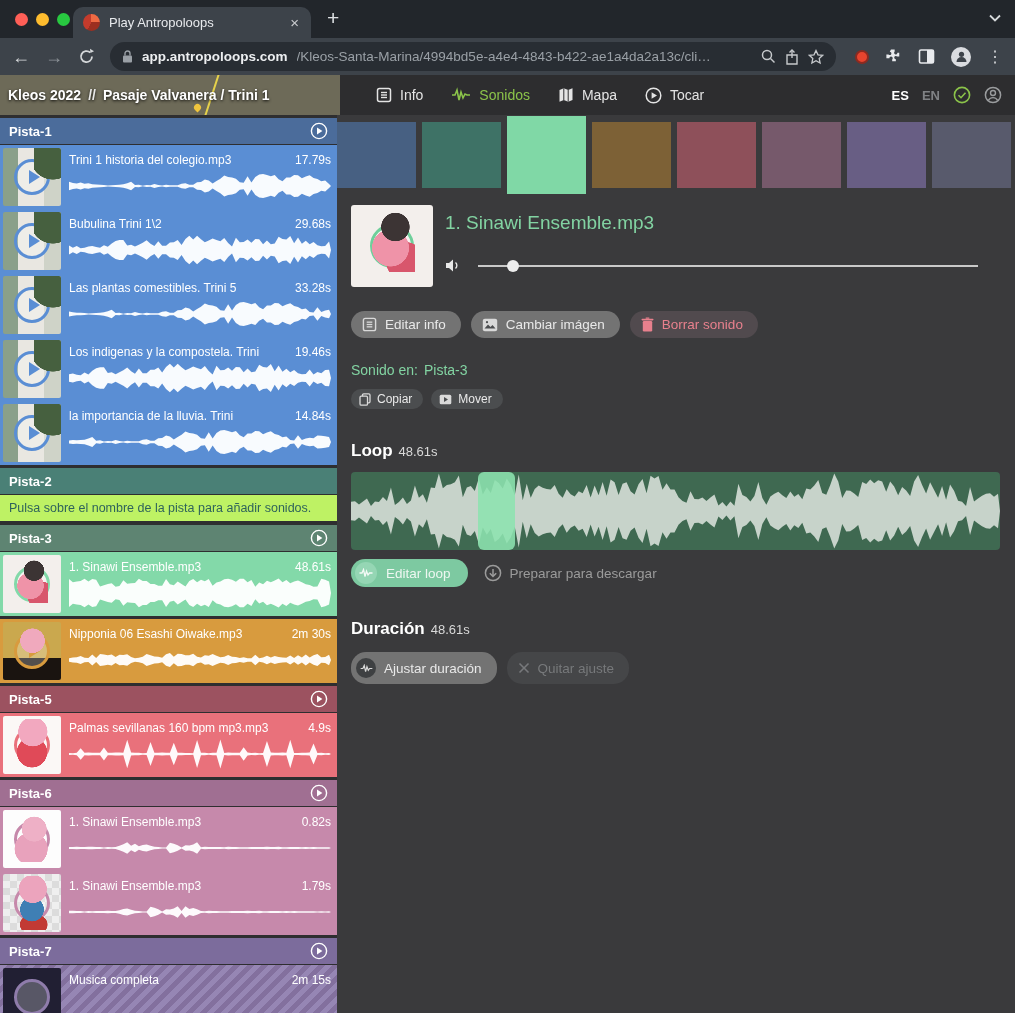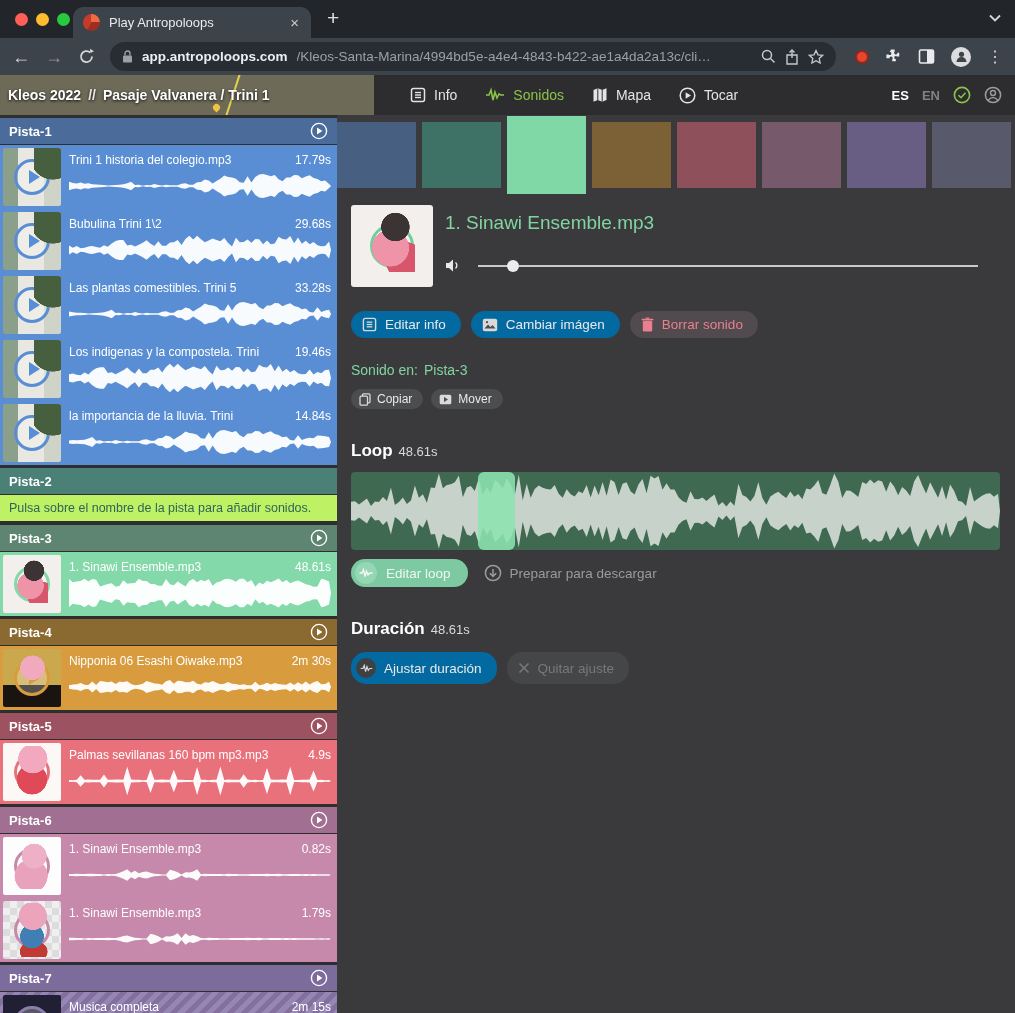--- a/index.html
+++ b/index.html
@@ -29,21 +29,21 @@
   .url-path { color:#9aa0a6; white-space:nowrap; overflow:hidden; }
   .urlbox .spacer { flex:1; }
   .chrome-right { display:flex; align-items:center; gap:16px; margin-left:4px; }
   .record-dot { width:14px; height:14px; border-radius:50%; background:#e8442e; border:2px solid #8c2a20; }
   .avatar-chip { width:20px; height:20px; border-radius:50%; background:#dadce0; display:flex;
     align-items:center; justify-content:center; }
   .dots { font-size:16px; color:#d5d8da; }
 
   
   .appheader { height:40px; background:#2d2d2f; display:flex; align-items:stretch; }
-  .bread { width:374px; flex:none; position:relative; overflow:hidden; display:flex; align-items:center;
+  .bread { width:340px; flex:none; position:relative; overflow:hidden; display:flex; align-items:center;
     padding-left:8px; color:#fff; font-size:14px; font-weight:bold;
     text-shadow:0 1px 3px rgba(0,0,0,.9);
     background:
       radial-gradient(circle at 88% 30%, rgba(205,140,125,.85) 0 22%, transparent 23%),
       radial-gradient(circle at 70% 85%, rgba(190,150,120,.6) 0 18%, transparent 19%),
       linear-gradient(100deg,#23281d 0 22%,#4c5140 22% 38%,#87816d 38% 55%,#a18b79 55% 72%,#b08а78 72% 100%);
     background-color:#6d6a58; }
   .bread .yline { position:absolute; left:62%; top:-10%; height:120%; border-left:2px solid #e6d24b;
     transform:rotate(18deg); }
   .bread .pin { position:absolute; left:57%; bottom:4px; width:7px; height:7px; border-radius:50% 50% 50% 0;
@@ -122,21 +122,21 @@
   .sound-thumb .ring { width:44px; height:44px; border-width:3px; border-color:#6fcf9b; }
   .sound-thumb .tri { border-left-color:#6fcf9b; }
   .sound-col { flex:1; padding-top:7px; min-width:0; }
   .sound-title { color:#82d3a2; font-size:19px; font-weight:400; }
   .volume-row { display:flex; align-items:center; gap:16px; margin-top:24px; }
   .slider { position:relative; flex:1; height:2px; background:#c9c9c9; margin-right:22px; }
   .slider-thumb { position:absolute; top:50%; width:12px; height:12px; border-radius:50%;
     background:#ededed; transform:translate(-50%,-50%); }
 
   .btnrow { display:flex; gap:10px; margin-top:24px; }
-  .pill { display:inline-flex; align-items:center; gap:8px; background:#0369a1; color:#e9e9e9;
+  .pill { display:inline-flex; align-items:center; gap:8px; background:#737373; color:#e9e9e9;
     border:none; border-radius:15px; padding:6px 15px 6px 11px; font-size:13.5px;
     font-family:inherit; }
   .pill.danger { color:#e8808d; background:#514a4e; }
   .mini-row { display:flex; gap:8px; margin-top:11px; }
   .mini { display:inline-flex; align-items:center; gap:6px; background:#4b4d4f; color:#e9e9e9;
     border:none; border-radius:12px; padding:3px 11px 3px 8px; font-size:12px; font-family:inherit; }
   .sound-in { margin-top:24px; font-size:14px; color:#82d3a2; }
   .sound-in .trk { margin-left:6px; }
 
   .section-h { display:flex; align-items:baseline; gap:6px; margin-top:32px; }
@@ -432,29 +432,20 @@
       </div>
       <svg class="wave" viewBox="0 0 270 26" preserveAspectRatio="none">
                 <path d="M0 13 L0 1.7 L4 4.2 L8 3.7 L12 3.3 L16 1.4 L20 3.7 L24 1.7 L28 2.3 L32 7.7 L36 6.8 L40 5.6 L44 5.1 L48 7.9 L52 7.4 L56 2.7 L60 5.5 L64 5.1 L68 4.8 L72 1.5 L76 3.2 L80 3.3 L84 5.7 L88 5.6 L92 7.1 L96 7.1 L100 1.7 L104 5.8 L108 6.7 L112 3.7 L116 5.7 L120 7.7 L124 3.3 L128 1.7 L132 4.2 L136 2.3 L140 3.5 L144 1.7 L148 7.2 L152 4.4 L156 3.6 L160 1.9 L164 1.4 L168 2.3 L172 3.9 L176 1.4 L180 1.4 L184 4.2 L188 2.4 L192 8.0 L196 4.5 L200 5.8 L204 3.0 L208 4.2 L212 2.8 L216 1.3 L220 4.2 L224 2.4 L228 5.1 L232 3.6 L236 2.9 L240 4.2 L244 5.9 L248 6.4 L252 7.9 L256 7.8 L260 1.5 L264 2.3 L268 3.7 L270 13 L268 22.3 L264 23.7 L260 24.5 L256 18.2 L252 18.1 L248 19.6 L244 20.1 L240 21.8 L236 23.1 L232 22.4 L228 20.9 L224 23.6 L220 21.8 L216 24.7 L212 23.2 L208 21.8 L204 23.0 L200 20.2 L196 21.5 L192 18.0 L188 23.6 L184 21.8 L180 24.6 L176 24.6 L172 22.1 L168 23.7 L164 24.6 L160 24.1 L156 22.4 L152 21.6 L148 18.8 L144 24.3 L140 22.5 L136 23.7 L132 21.8 L128 24.3 L124 22.7 L120 18.3 L116 20.3 L112 22.3 L108 19.3 L104 20.2 L100 24.3 L96 18.9 L92 18.9 L88 20.4 L84 20.3 L80 22.7 L76 22.8 L72 24.5 L68 21.2 L64 20.9 L60 20.5 L56 23.3 L52 18.6 L48 18.1 L44 20.9 L40 20.4 L36 19.2 L32 18.3 L28 23.7 L24 24.3 L20 22.3 L16 24.6 L12 22.7 L8 22.3 L4 21.8 L0 24.3 Z" fill="#ffffff" fill-opacity="0.96"></path>
               </svg>
     </div>
   </div>
 </div>
   </div>
 
   <div class="track">
-    <div class="track-header" style="background: rgb(138, 106, 48);">
-      <span>Pista-4</span>
-      <span class="tplay">
-        <svg width="18" height="18" viewBox="0 0 18 18">
-              <circle cx="9" cy="9" r="7.6" fill="none" stroke="#fff" stroke-width="1.4"></circle>
-              <polygon points="7,5.6 12.4,9 7,12.4" fill="#fff"></polygon>
-            </svg>
-      </span>
-    </div>
 
     <div class="track-clips">
   <div class="clip" style="background: rgb(216, 155, 62);">
     <div class="thumb thumb-peppa-gold">
       <span class="ring" style="border-color: rgb(216, 155, 62);">
                 <i class="tri" style="border-left-color: rgb(216, 155, 62);"></i>
               </span>
     </div>
     <div class="clip-body">
       <div class="clip-top">

